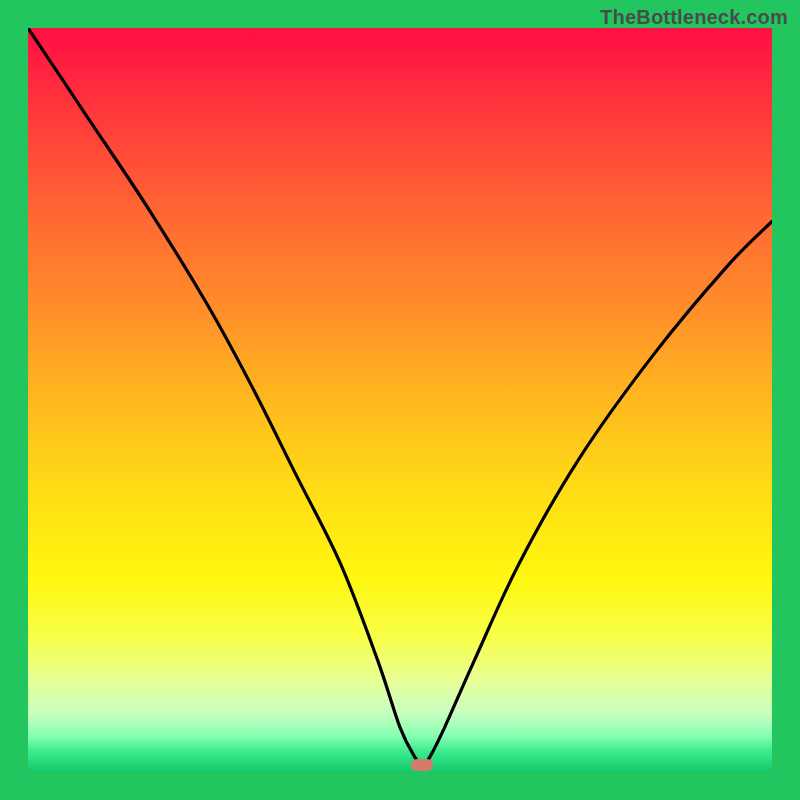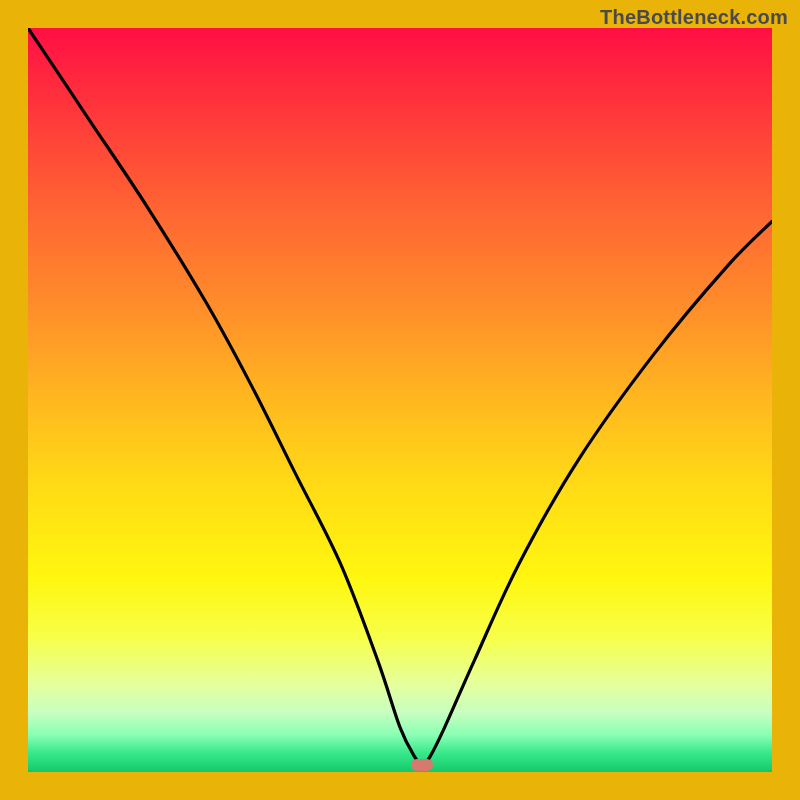--- a/index.html
+++ b/index.html
@@ -8,21 +8,21 @@
     width: 800px;
     height: 800px;
     background: #000;
     overflow: hidden;
     font-family: Arial, Helvetica, sans-serif;
   }
   .frame {
     position: relative;
     width: 800px;
     height: 800px;
-    background: #eab308;
+    background: #22c55e;
   }
   .plot-area {
     position: absolute;
     left: 28px;
     top: 28px;
     width: 744px;
     height: 744px;
     background: linear-gradient(
       to bottom,
       #ff0f44 0%,

